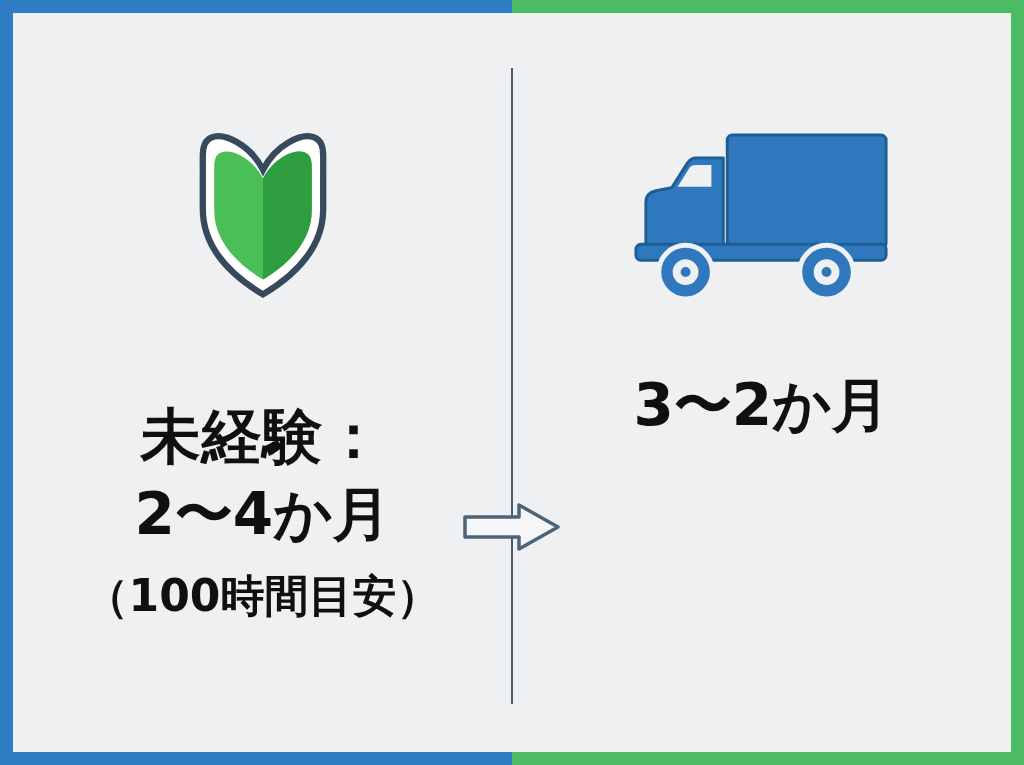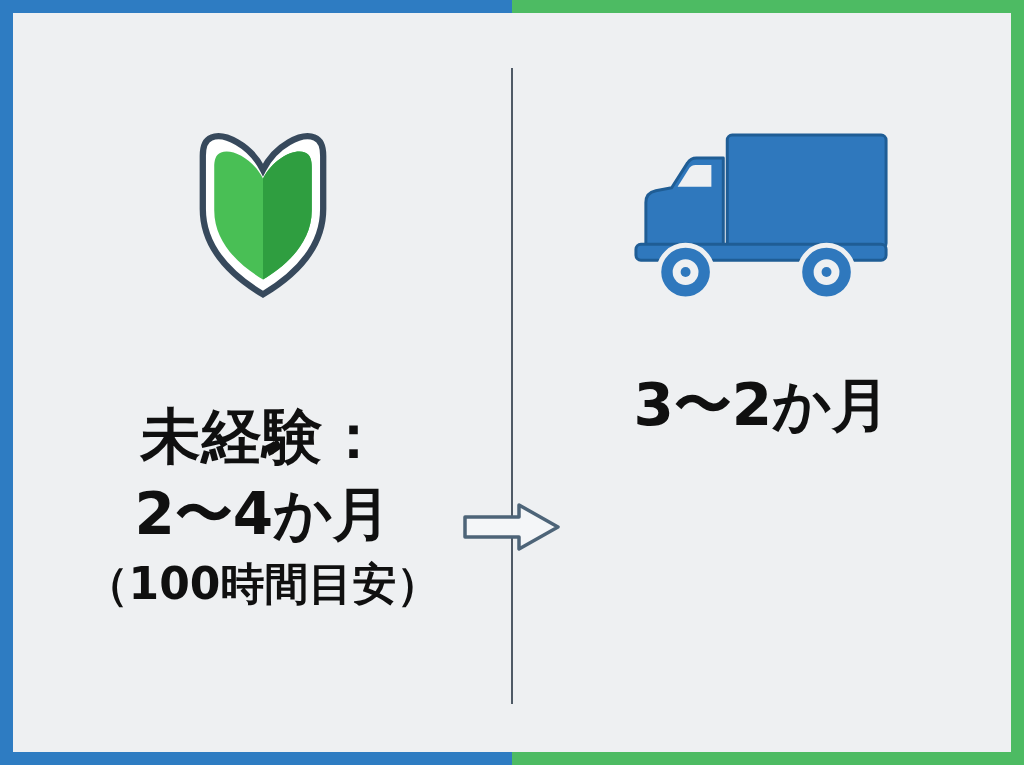--- a/index.html
+++ b/index.html
@@ -56,21 +56,21 @@
     letter-spacing:1px;
   }
   .duration{
     margin-top:12px;
     font-size:58px;
     font-weight:800;
     line-height:1.12;
     color:var(--text-color);
   }
   .note{
-    margin-top:12px;
+    margin-top:24px;
     font-size:44px;
     font-weight:800;
     line-height:1.15;
     color:var(--text-color);
   }
   .divider{
     position:absolute;
     left:50%;
     top:55px;
     bottom:48px;

